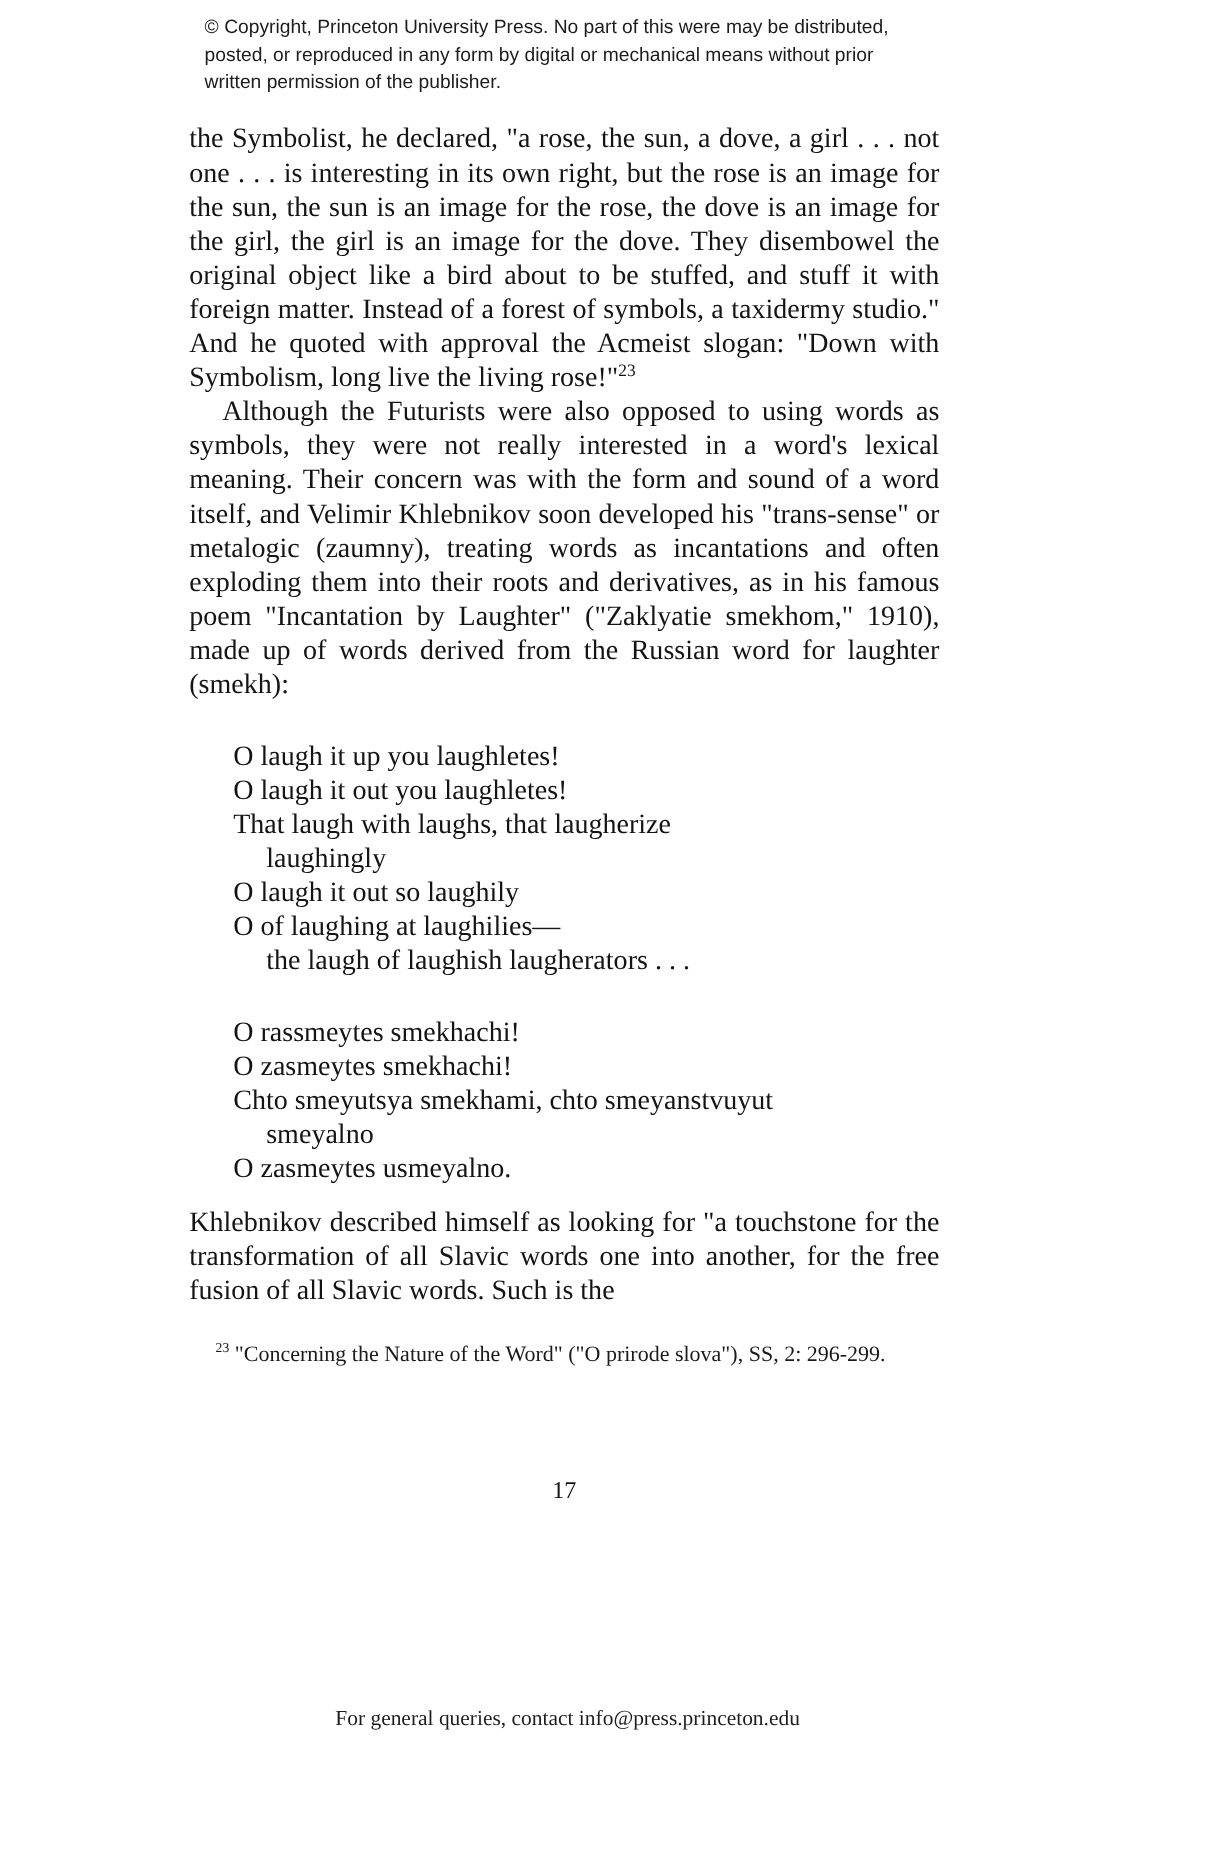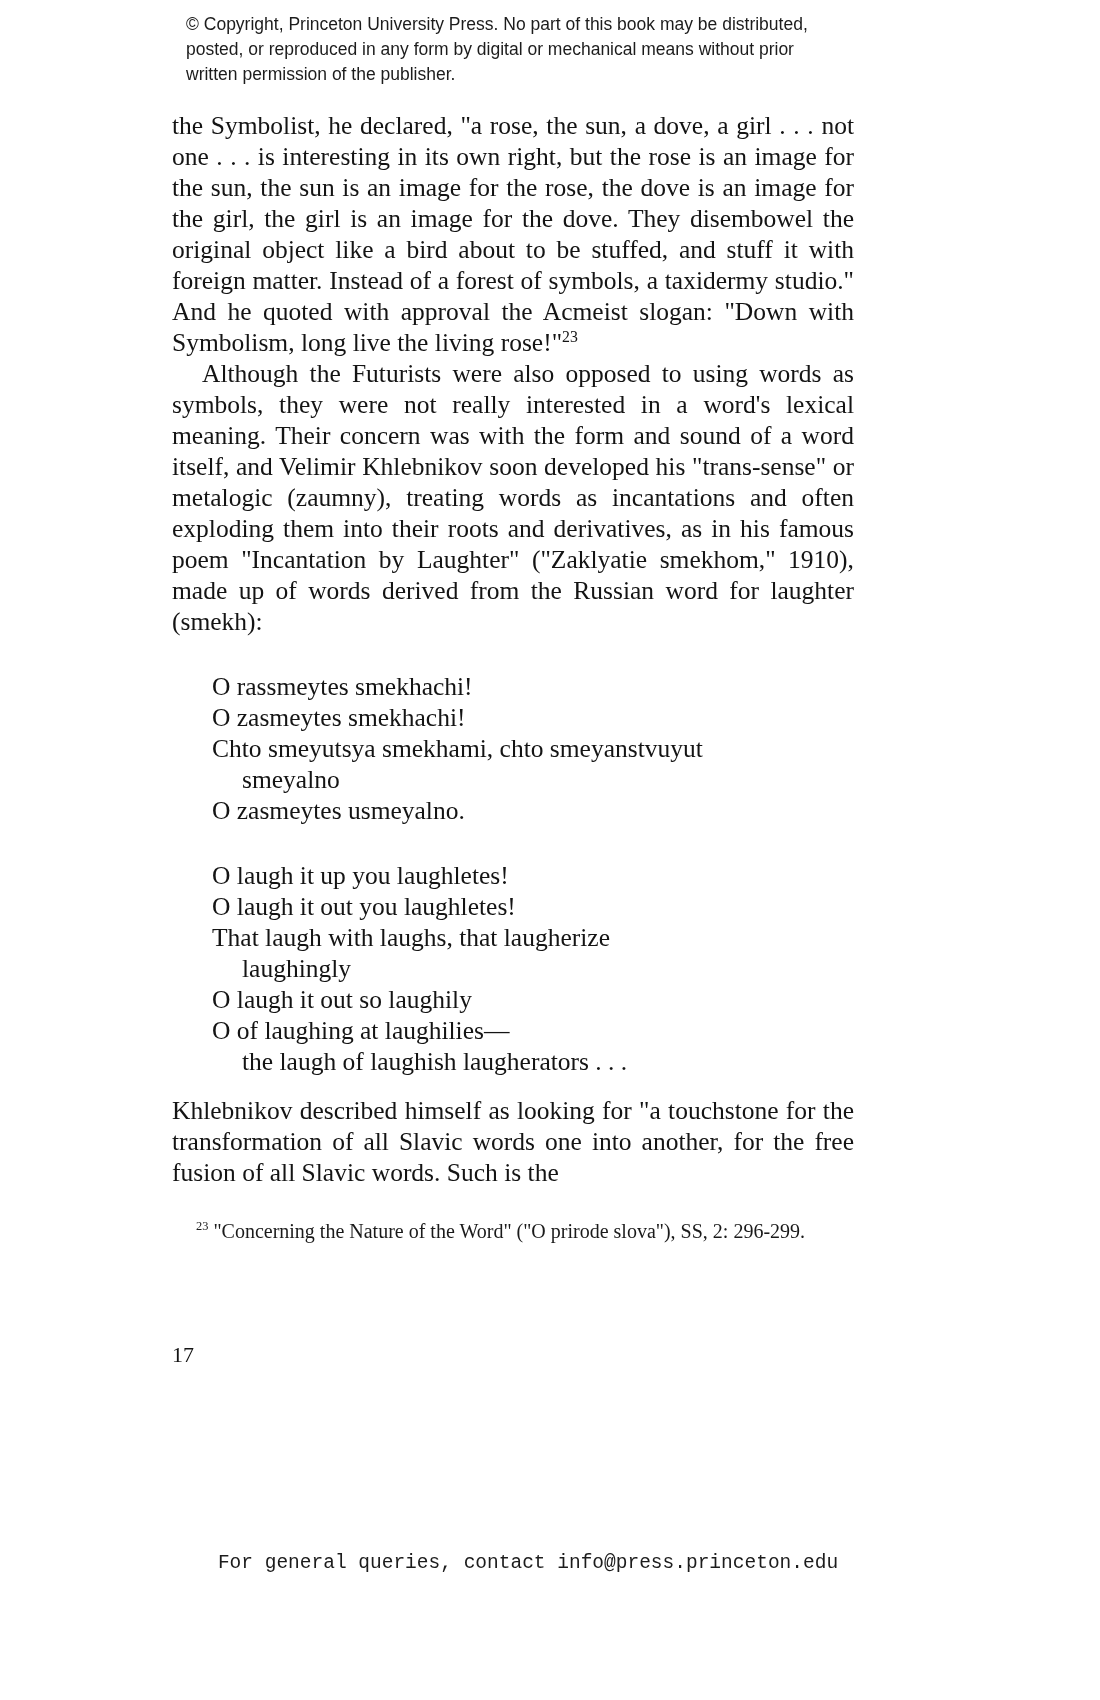--- a/index.html
+++ b/index.html
@@ -54,63 +54,64 @@
     line-height: 27px;
     text-indent: 24px;
     text-align: justify;
     color: #1a1a1a;
   }
   .page-number {
     position: absolute;
     left: 172px;
     top: 1342px;
     width: 682px;
+    text-align: center;
     font-size: 22px;
     color: #141414;
   }
   .footer-note {
     position: absolute;
-    left: 16px;
+    left: 4px;
     top: 1552px;
     width: 1024px;
     text-align: center;
-    font-family: Liberation Mono, monospace;
+    font-family: Liberation Serif, serif;
     font-size: 19.5px;
     color: #1c1c1c;
   }
 </style>
 </head>
 <body>
 
 <div class="page">
 
-  <div class="copyright">© Copyright, Princeton University Press. No part of this book may be distributed, posted, or reproduced in any form by digital or mechanical means without prior written permission of the publisher.</div>
+  <div class="copyright">© Copyright, Princeton University Press. No part of this were may be distributed, posted, or reproduced in any form by digital or mechanical means without prior written permission of the publisher.</div>
 
   <div class="body-text">
 
     <p class="para"><span>the Symbolist, he declared, "a rose, the sun, a dove, a girl . . . not one . . . is interesting in its own right, but the rose is an image for the sun, the sun is an image for the rose, the dove is an image for the girl, the girl is an image for the dove. They disembowel the original object like a bird about to be stuffed, and stuff it with foreign matter. Instead of a forest of symbols, a taxidermy studio." And he quoted with approval the Acmeist slogan: "Down with Symbolism, long live the living rose!"</span><sup>23</sup></p>
 
     <p class="para indent"><span>Although the Futurists were also opposed to using words as symbols, they were not really interested in a word's lexical meaning. Their concern was with the </span><span class="it">form</span><span> and sound of a word itself, and Velimir Khlebnikov soon developed his "trans-sense" or metalogic (</span><span class="it">zaumny</span><span>), treating words as incantations and often exploding them into their roots and derivatives, as in his famous poem "Incantation by Laughter" ("Zaklyatie smekhom," 1910), made up of words derived from the Russian word for laughter (</span><span class="it">smekh</span><span>):</span></p>
-
-    <div class="verse">
-        <div class="line">O rassmeytes smekhachi!</div>
-        <div class="line">O zasmeytes smekhachi!</div>
-        <div class="line">Chto smeyutsya smekhami, chto smeyanstvuyut</div>
-        <div class="line cont">smeyalno</div>
-        <div class="line">O zasmeytes usmeyalno.</div>
-      </div>
 
     <div class="verse">
         <div class="line">O laugh it up you laughletes!</div>
         <div class="line">O laugh it out you laughletes!</div>
         <div class="line">That laugh with laughs, that laugherize</div>
         <div class="line cont">laughingly</div>
         <div class="line">O laugh it out so laughily</div>
         <div class="line">O of laughing at laughilies—</div>
         <div class="line cont">the laugh of laughish laugherators . . .</div>
+      </div>
+
+    <div class="verse">
+        <div class="line">O rassmeytes smekhachi!</div>
+        <div class="line">O zasmeytes smekhachi!</div>
+        <div class="line">Chto smeyutsya smekhami, chto smeyanstvuyut</div>
+        <div class="line cont">smeyalno</div>
+        <div class="line">O zasmeytes usmeyalno.</div>
       </div>
 
     <p class="para closing"><span>Khlebnikov described himself as looking for "a touchstone for the transformation of all Slavic words one into another, for the free fusion of all Slavic words. Such is the</span></p>
 
     <div class="footnote"><sup>23</sup><span> "Concerning the Nature of the Word" ("O prirode slova"), </span><span class="it">SS</span><span>, 2: 296-299.</span></div>
 
   </div>
 
   <div class="page-number">17</div>
 

